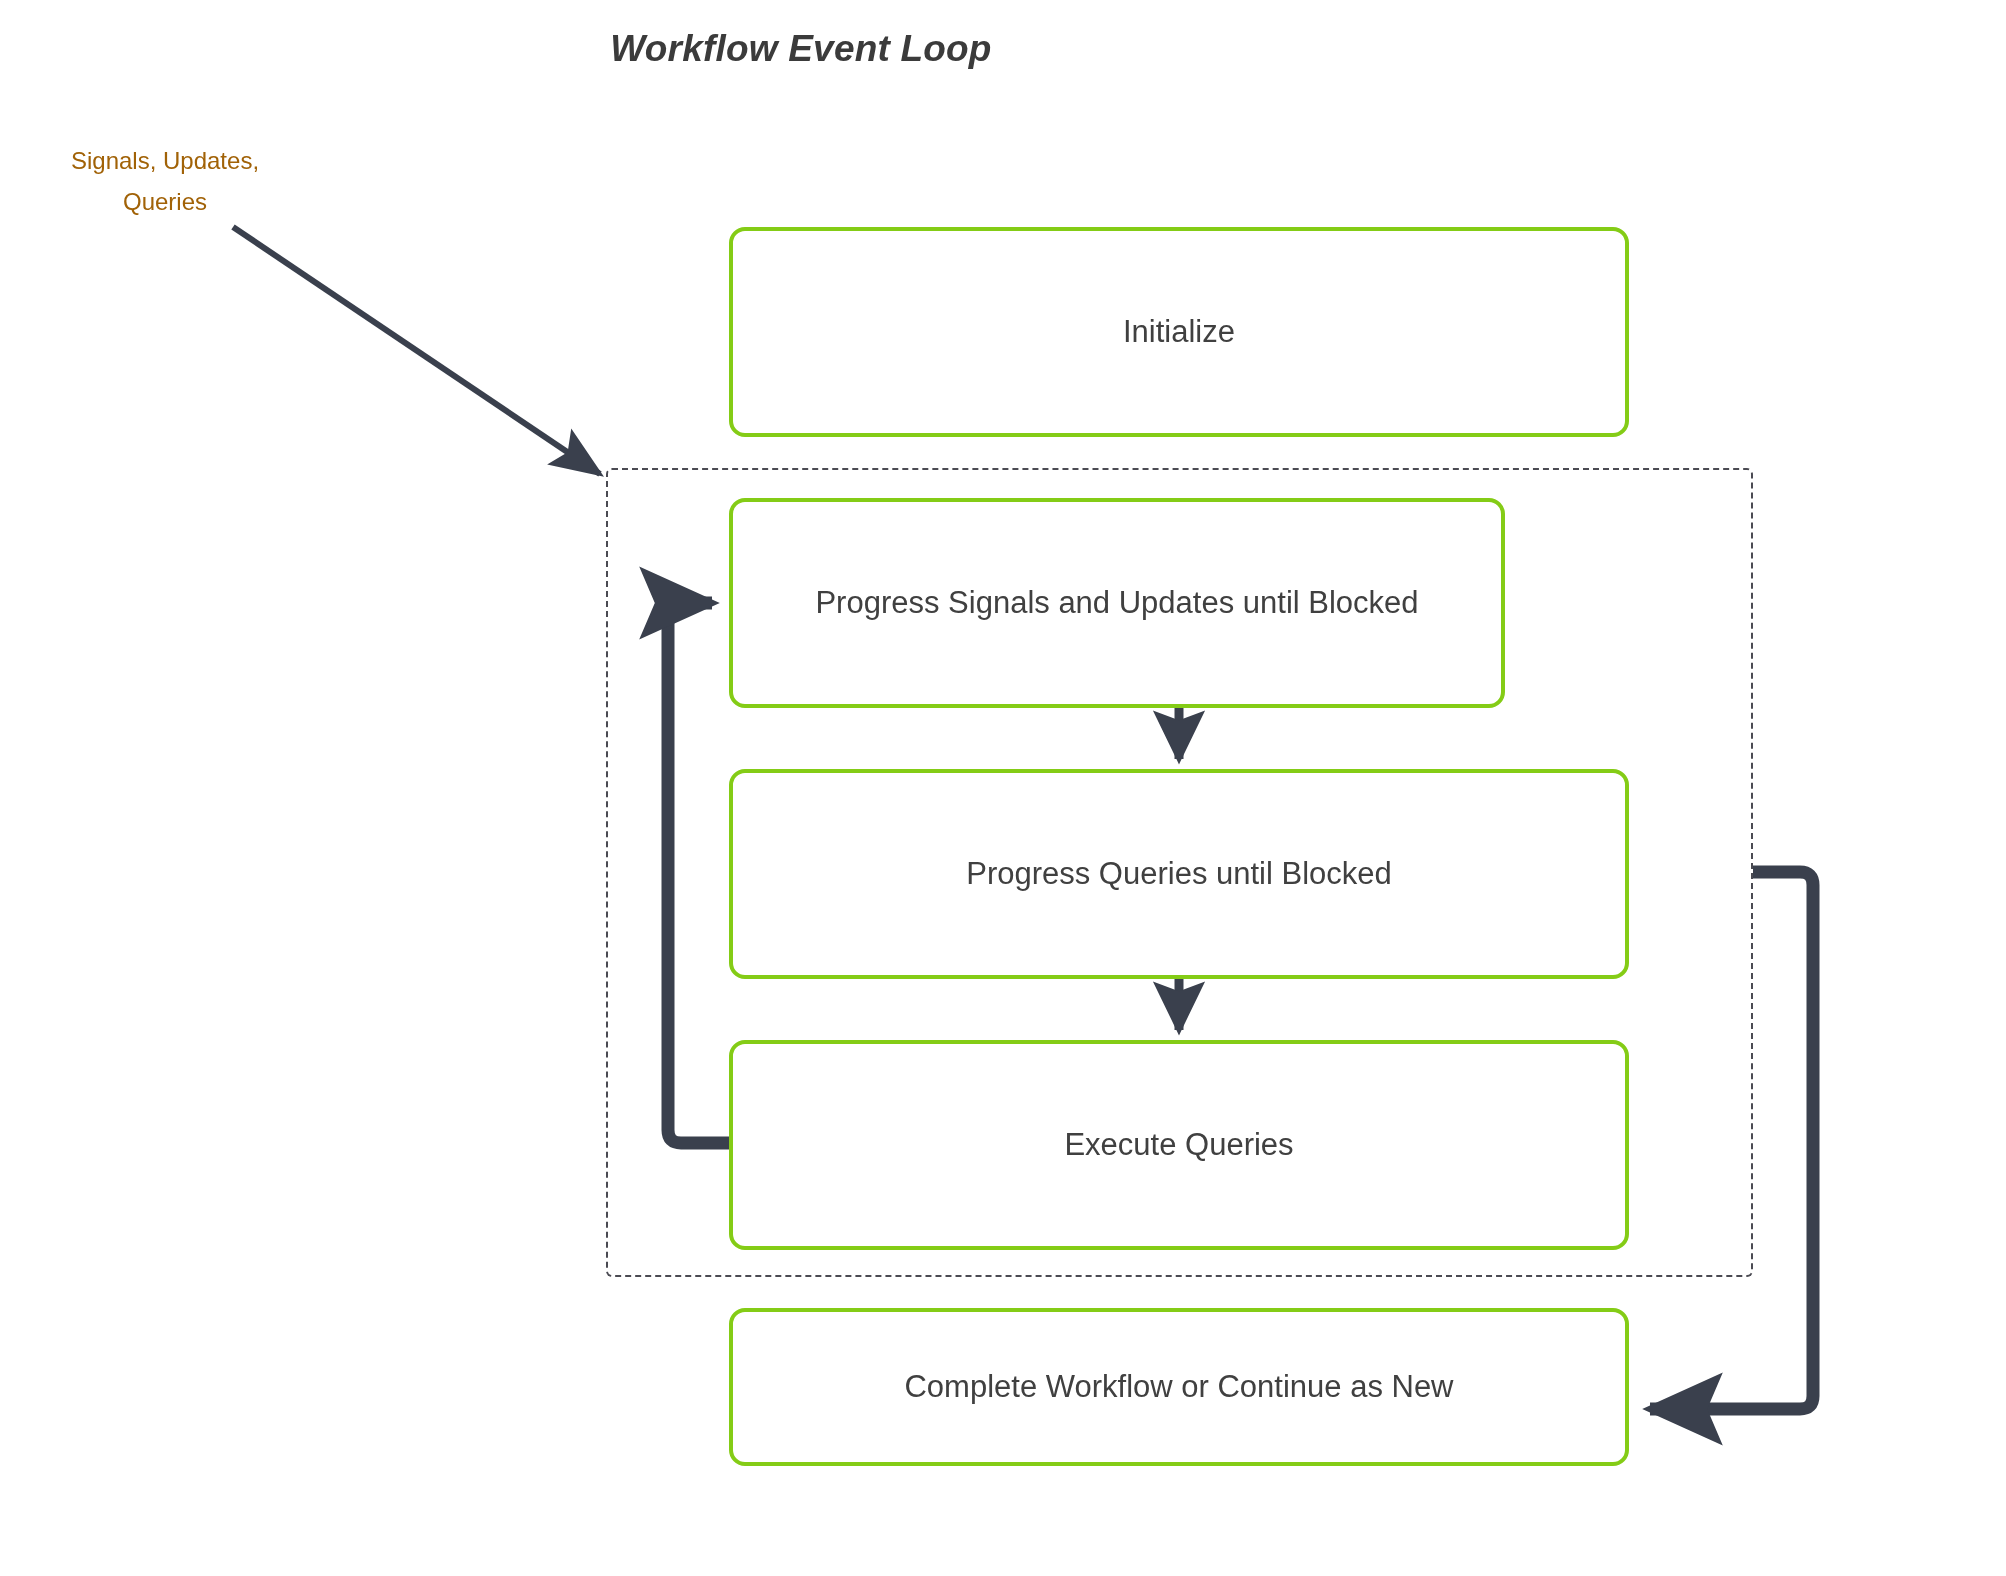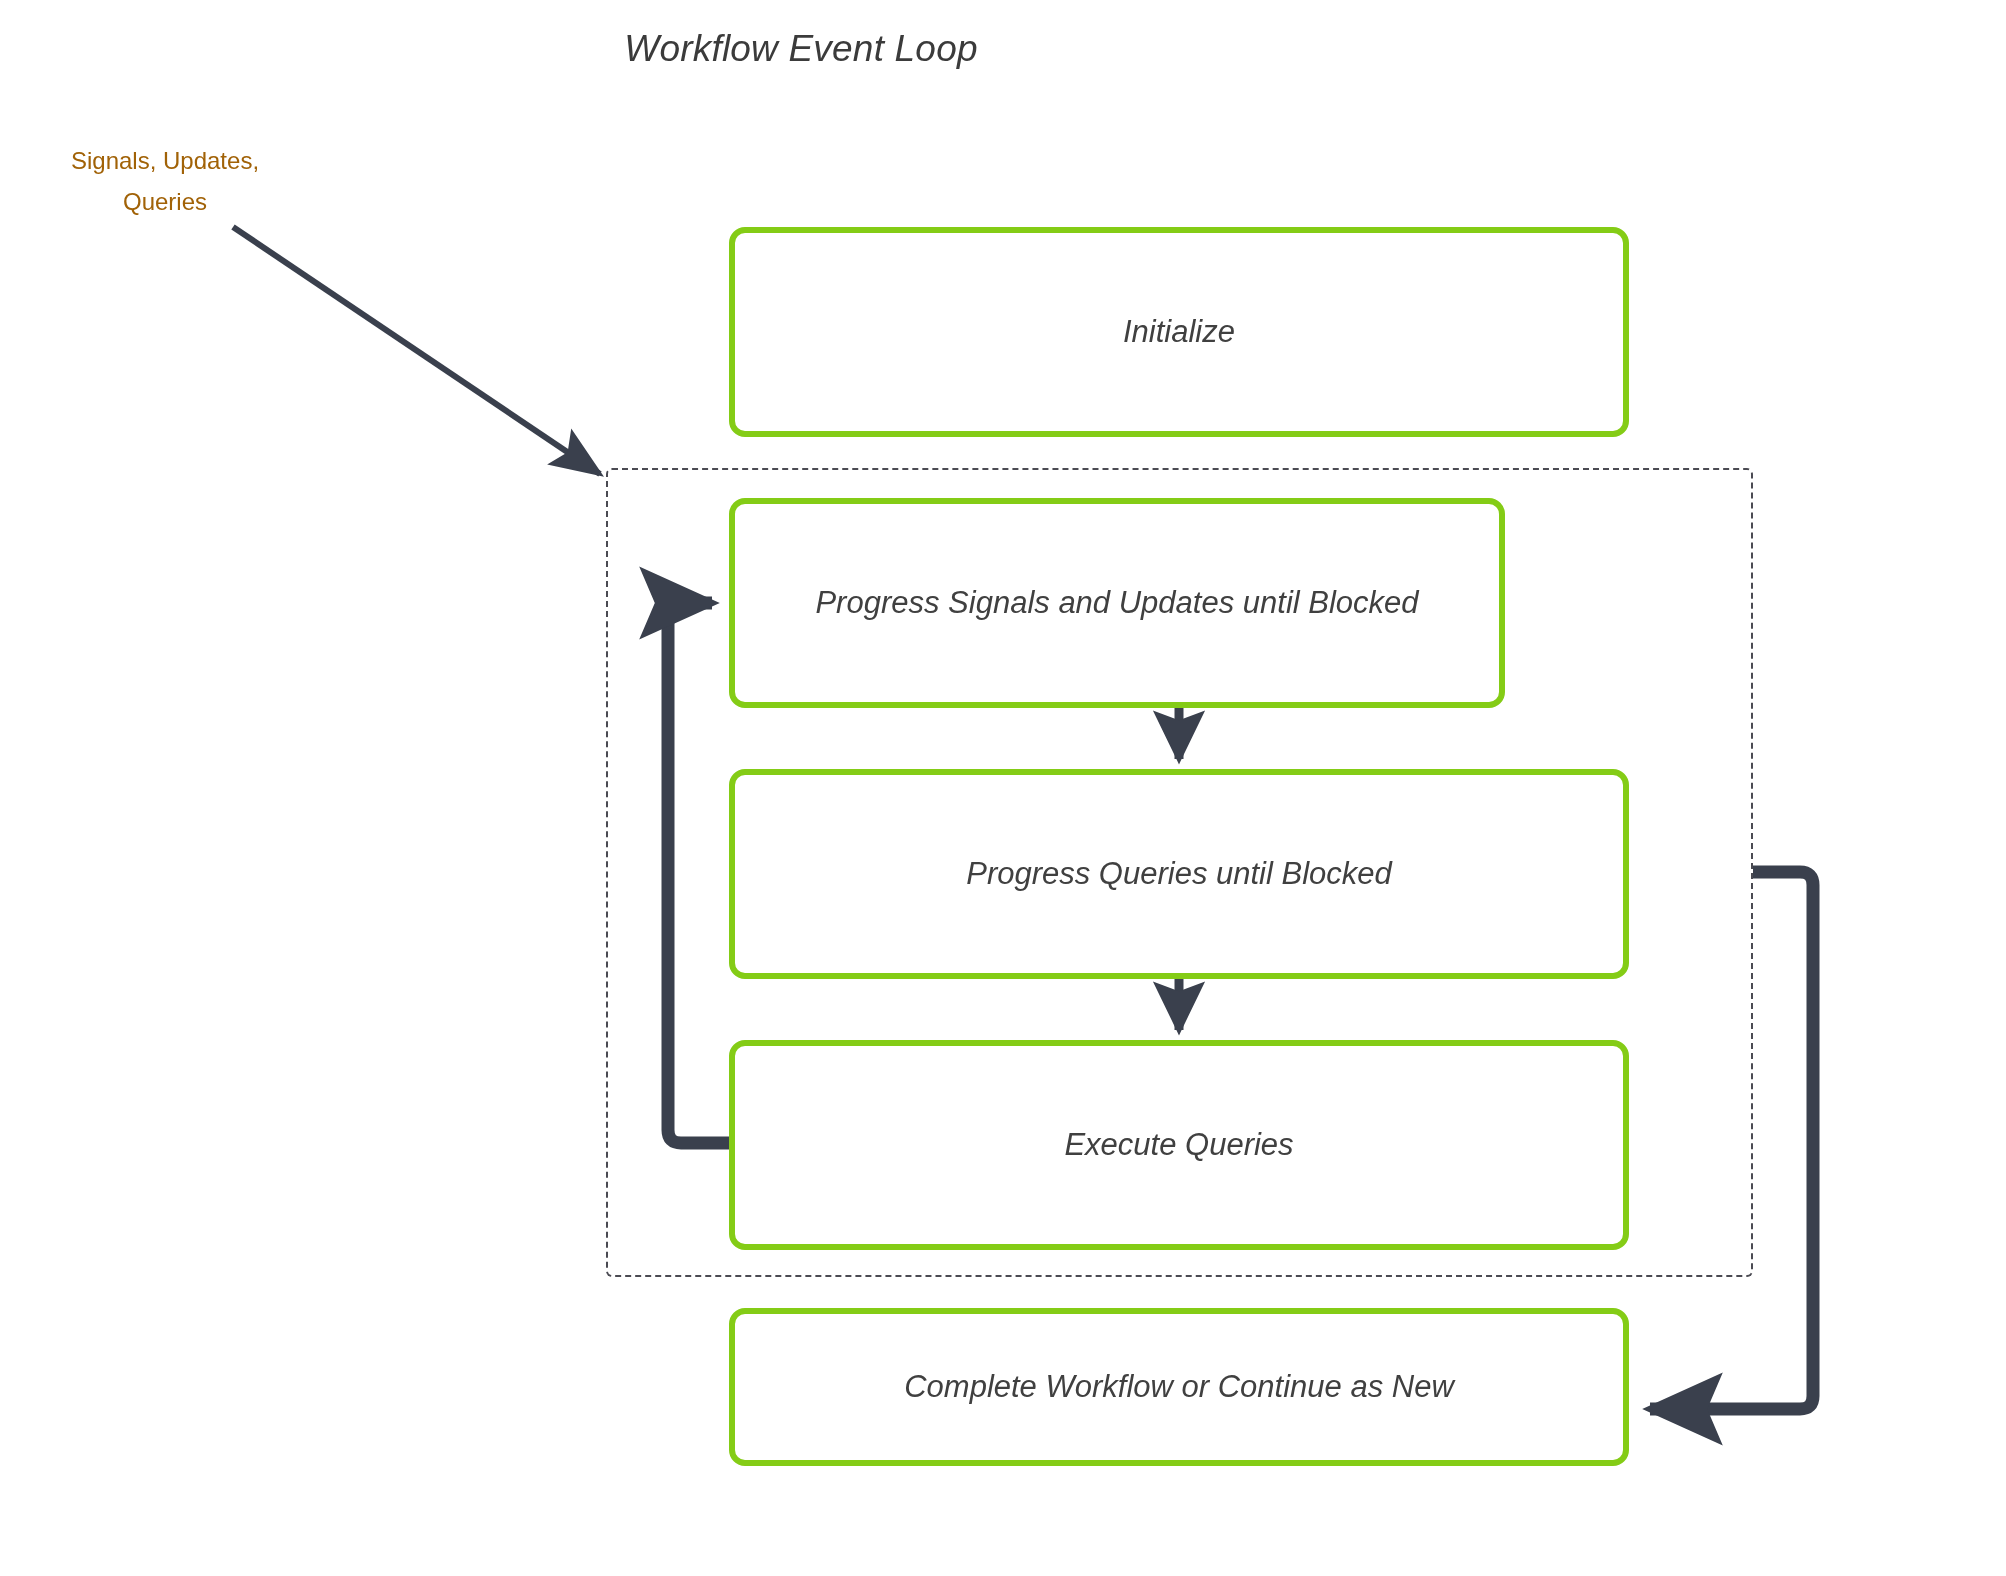--- a/index.html
+++ b/index.html
@@ -18,20 +18,21 @@
   .title {
     position: absolute;
     left: 0;
     top: 28px;
     width: 1602px;
     text-align: center;
     font-style: italic;
     font-size: 37px;
     color: #3b3b3b;
     letter-spacing: 0.2px;
+    font-weight: bold;
   }
   .inbound-label {
     position: absolute;
     left: 20px;
     top: 140px;
     width: 290px;
     text-align: center;
     font-size: 24px;
     line-height: 41px;
     color: #a16207;
@@ -44,30 +45,29 @@
     width: 1147px;
     height: 809px;
     border: 2px dashed #4a4a52;
     border-radius: 6px;
     box-sizing: border-box;
     background: transparent;
   }
   .node {
     position: absolute;
     box-sizing: border-box;
-    border: 6px solid #84cc16;
+    border: 4px solid #84cc16;
     border-radius: 16px;
     background: #ffffff;
     display: flex;
     align-items: center;
     justify-content: center;
     font-size: 31px;
     color: #404040;
     text-align: center;
-    font-style: italic;
   }
   #node-initialize  { left: 729px; top: 227px;  width: 900px; height: 210px; }
   #node-progress-signals { left: 729px; top: 498px;  width: 776px; height: 210px; }
   #node-progress-workflow{ left: 729px; top: 769px;  width: 900px; height: 210px; }
   #node-execute-queries  { left: 729px; top: 1040px; width: 900px; height: 210px; }
   #node-complete    { left: 729px; top: 1308px; width: 900px; height: 158px; }
 
   svg.overlay {
     position: absolute;
     left: 0;

